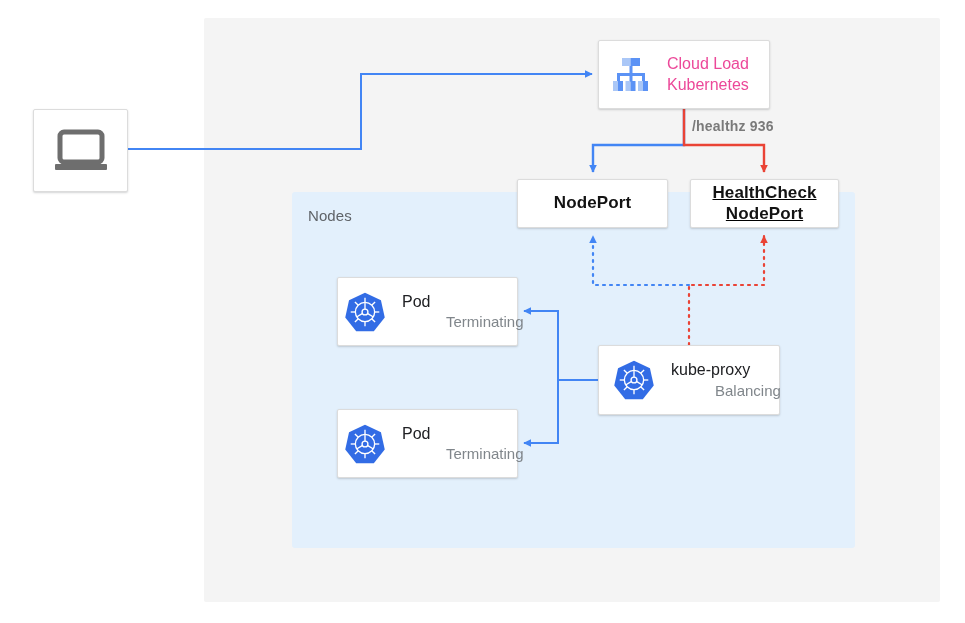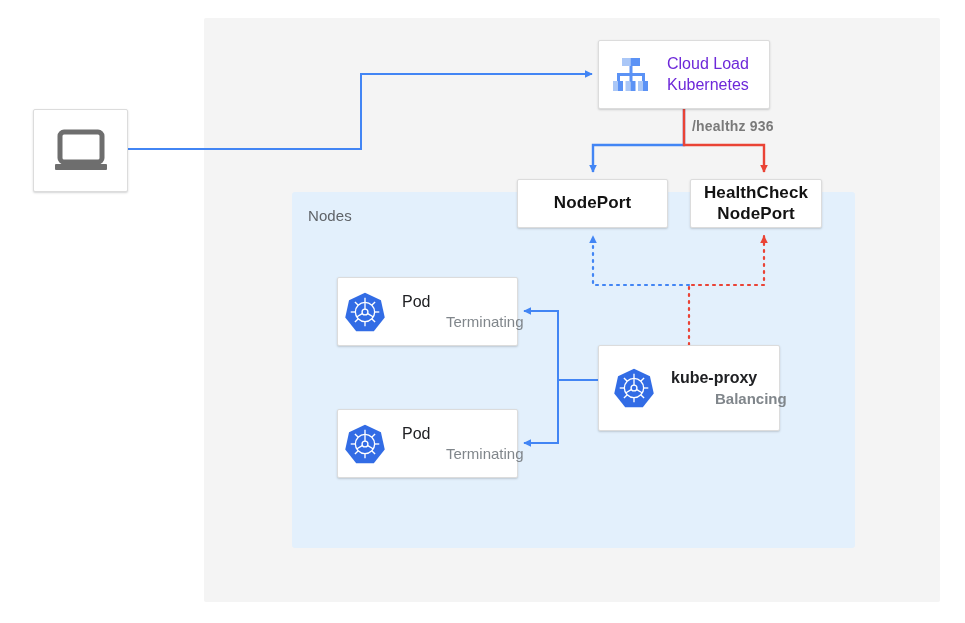--- a/index.html
+++ b/index.html
@@ -57,45 +57,45 @@
   }
   .card-clb {
     left: 598px; top: 40px; width: 172px; height: 69px;
     display: flex; align-items: center; padding-left: 12px;
   }
   .card-nodeport {
     left: 517px; top: 179px; width: 151px; height: 49px;
     display: flex; align-items: center; justify-content: center;
   }
   .card-hcnodeport {
-    left: 690px; top: 179px; width: 132px; height: 49px;
-    display: flex; align-items: center; justify-content: center;
+    left: 690px; top: 179px; width: 149px; height: 49px;
+    display: flex; align-items: center; justify-content: center; text-decoration: underline;
   }
   .card-pod1 { left: 337px; top: 277px; width: 181px; height: 69px; }
   .card-pod2 { left: 337px; top: 409px; width: 181px; height: 69px; }
   .card-pod1, .card-pod2 {
     display: flex; align-items: center; padding-left: 6px;
   }
   .card-kubeproxy {
-    left: 598px; top: 345px; width: 182px; height: 86px;
-    display: flex; align-items: center; padding-left: 14px; font-weight: bold;
+    left: 598px; top: 345px; width: 182px; height: 70px;
+    display: flex; align-items: center; padding-left: 14px;
   }
   .icon-slot {
     flex: 0 0 auto;
     display: flex;
     align-items: center;
     justify-content: center;
   }
   .label-block {
     margin-left: 16px;
     line-height: 1.28;
   }
   .label-title {
     font-size: 16px;
-    color: #6d28d9;
+    color: #ec4899;
     white-space: nowrap;
   }
   .label-title.dark {
     color: #202124;
   }
   .label-sub {
     font-size: 15px;
     color: #80868b;
     white-space: nowrap;
     margin-left: 44px;

